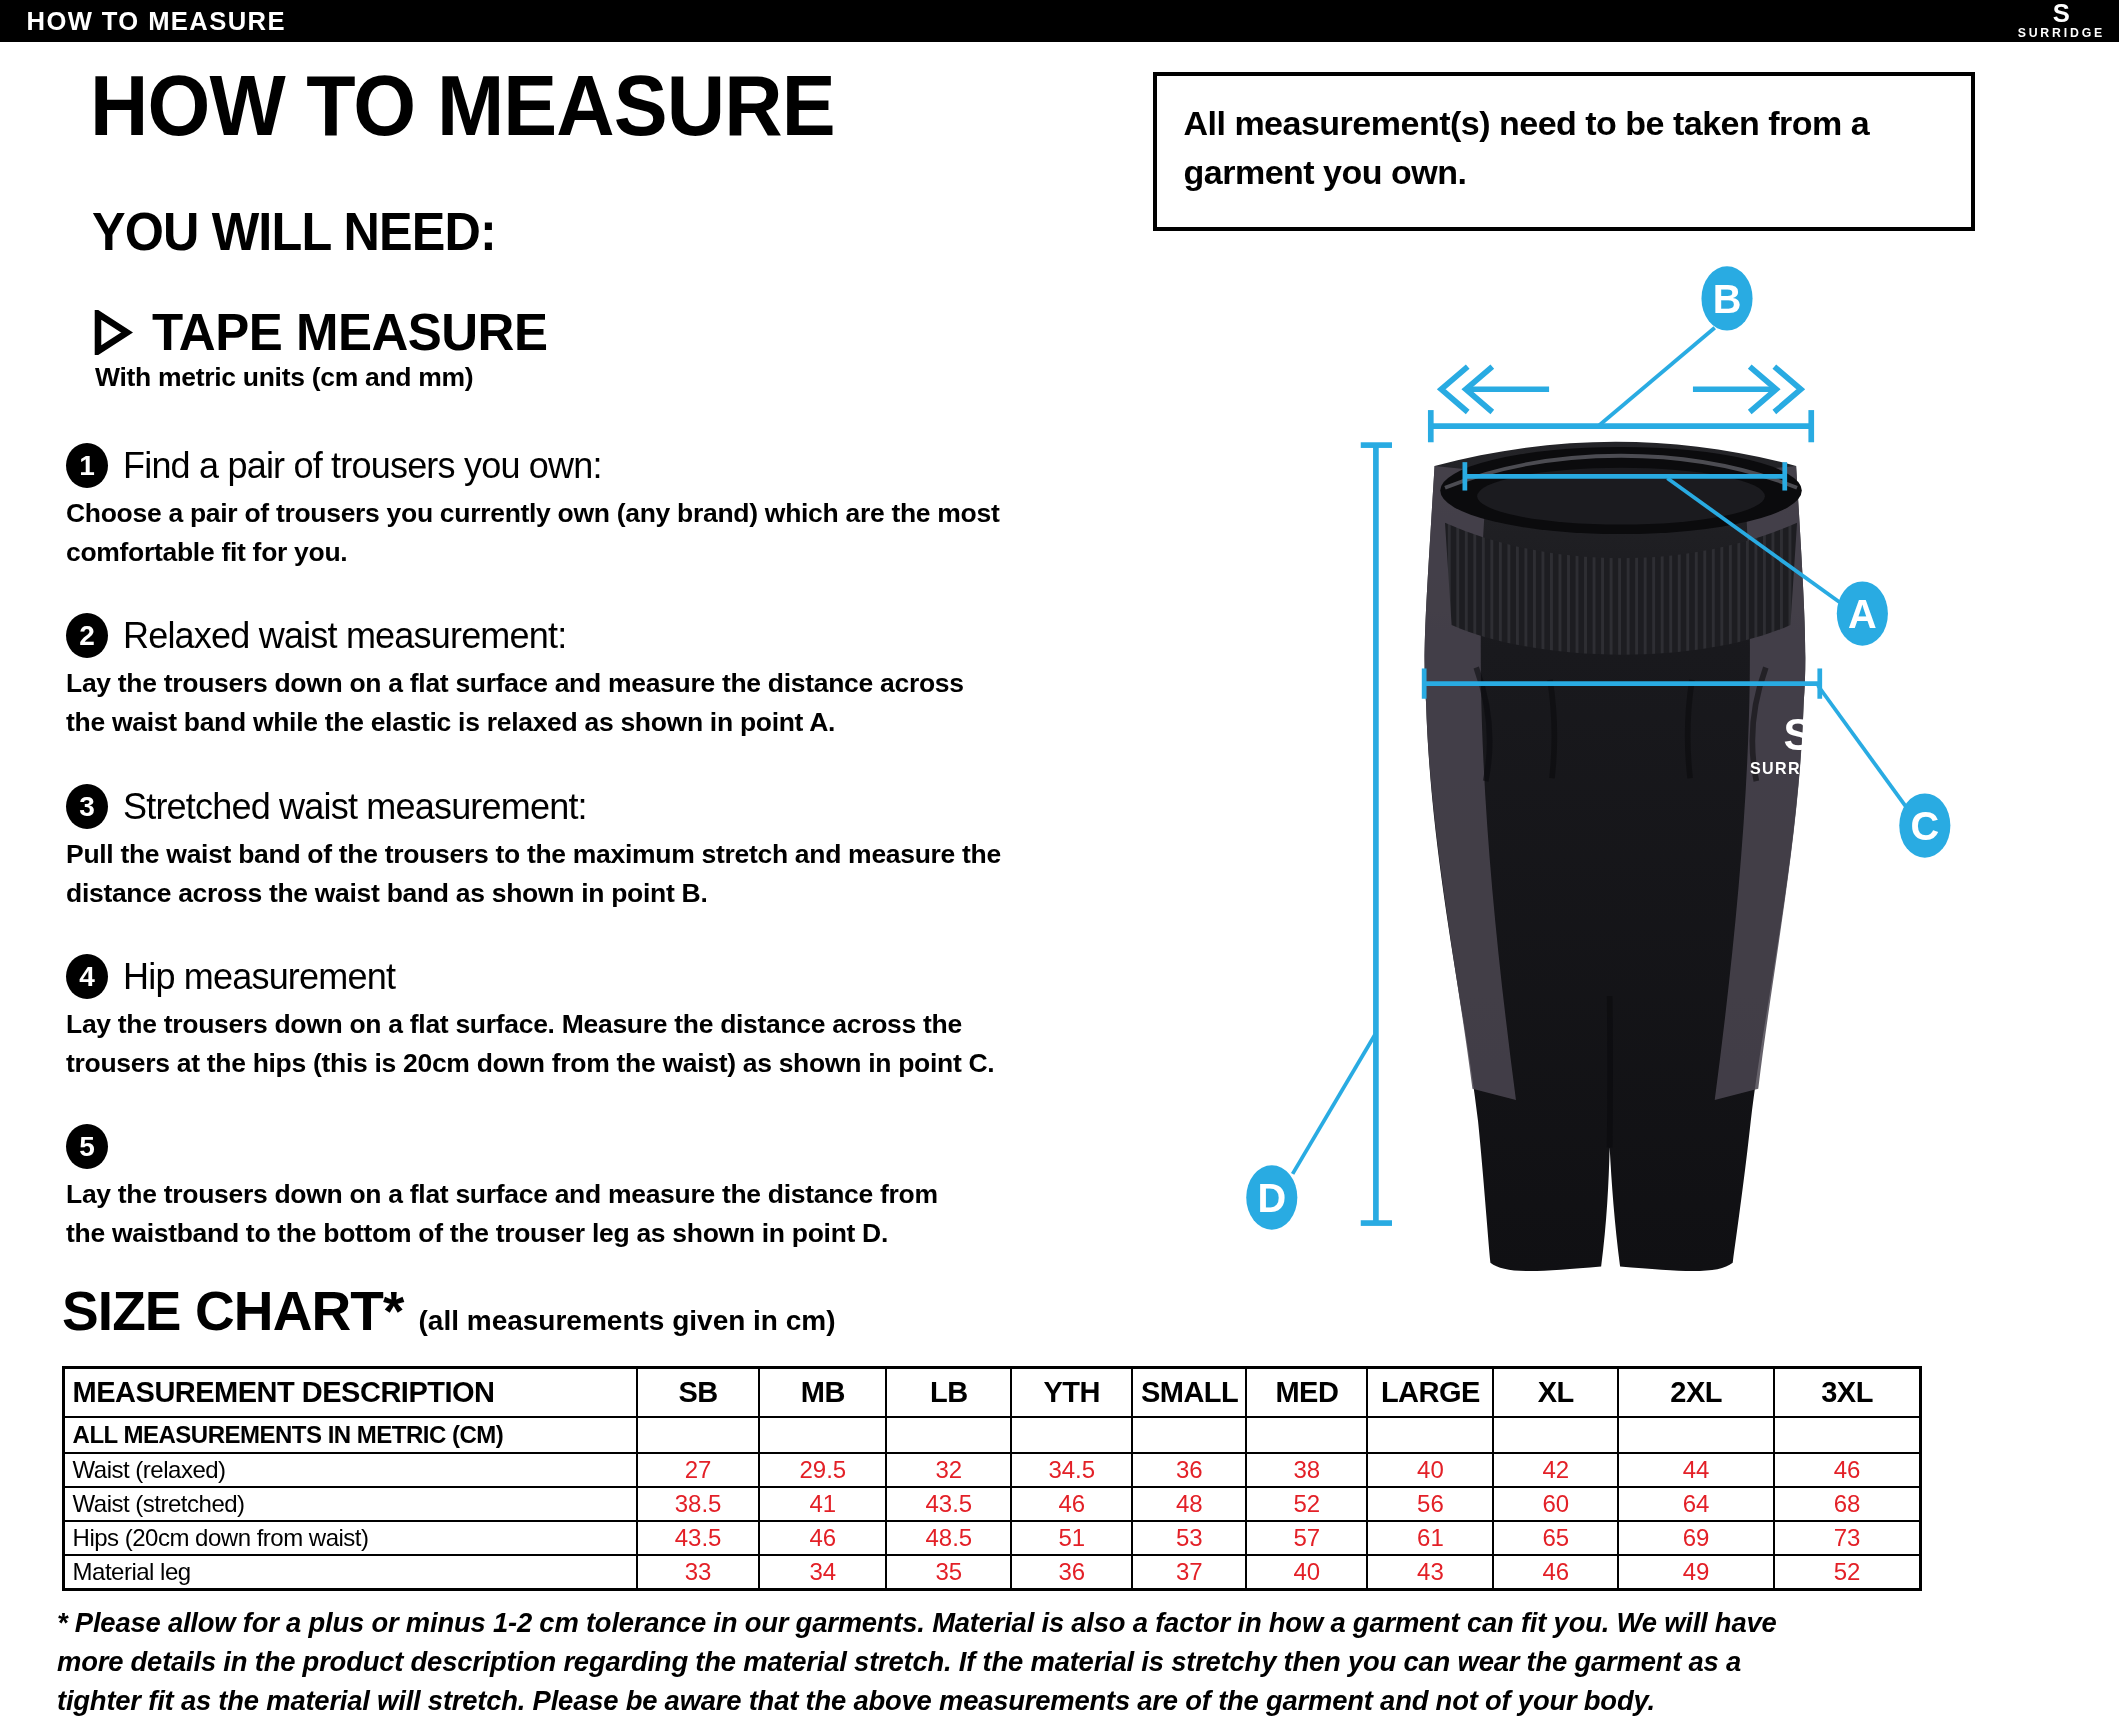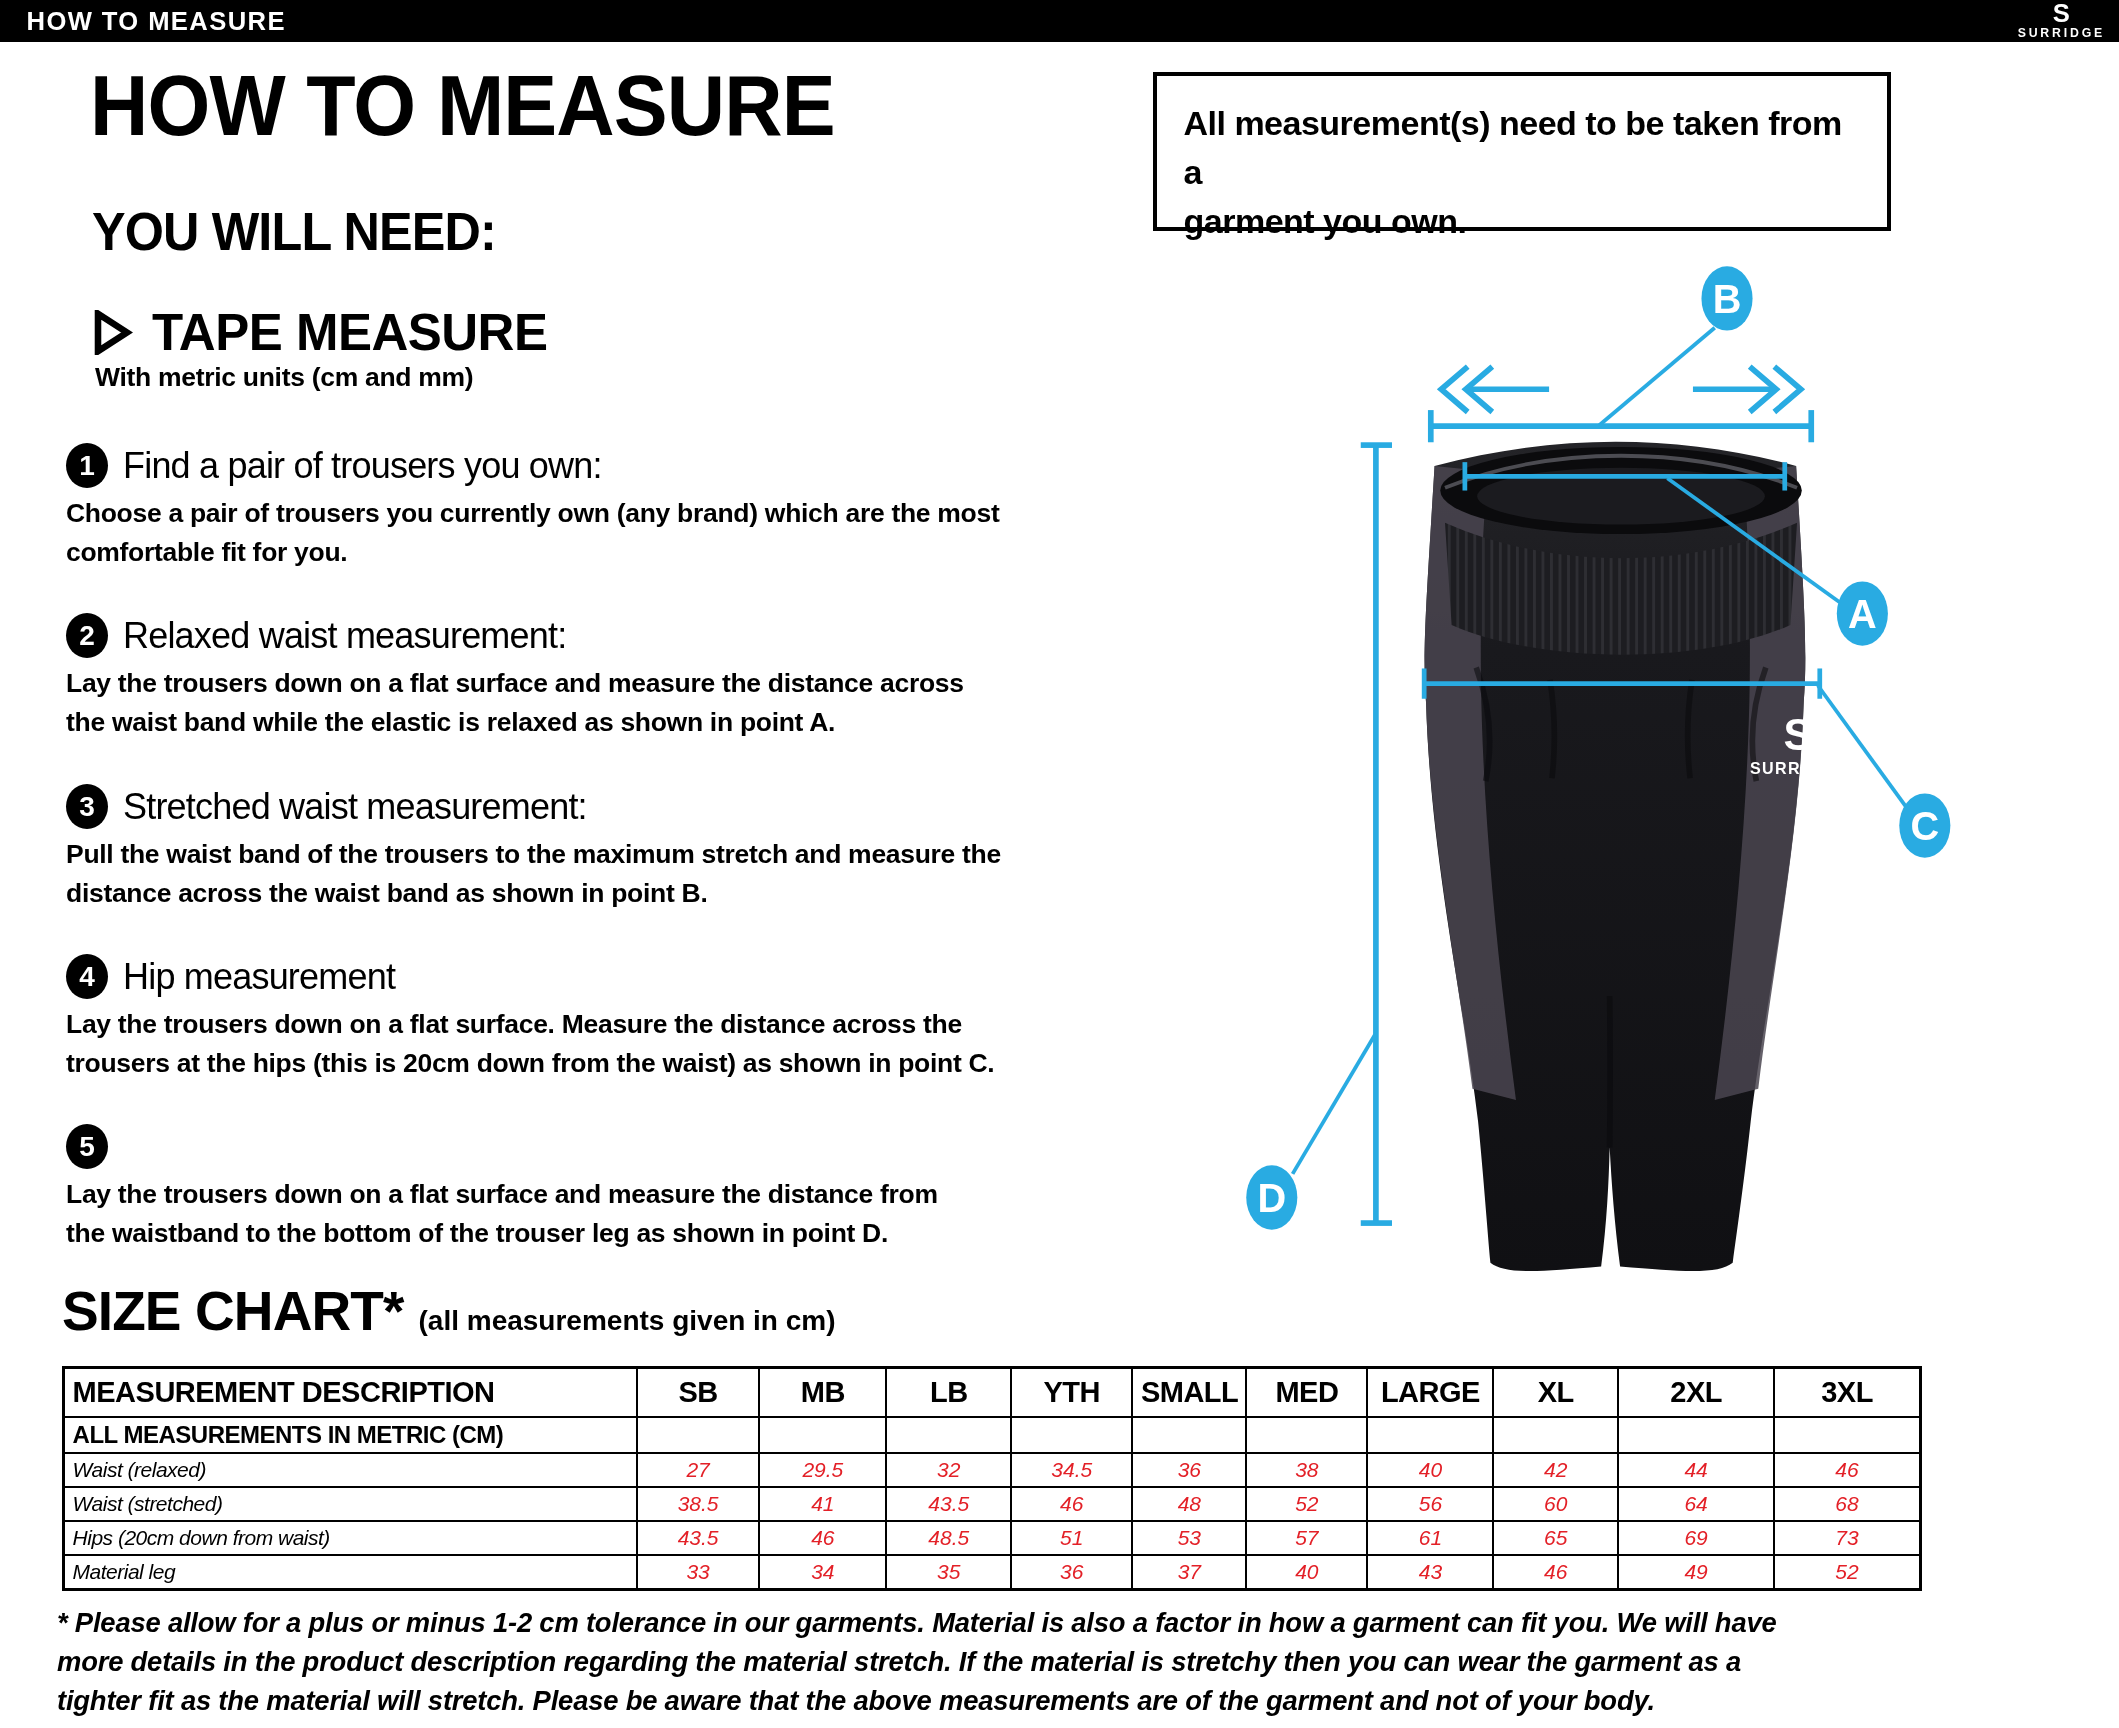--- a/index.html
+++ b/index.html
@@ -13,21 +13,21 @@
   .topbar-brand{position:absolute;right:15px;top:0.9px;text-align:center;color:#fff;line-height:1;}
   .topbar-brand .s-icon{font-size:25.6px;font-weight:800;display:block;}
   .topbar-brand .brand-word{font-size:12.3px;font-weight:bold;letter-spacing:2.8px;display:block;margin-top:0.9px;}
 
   
   .h1{position:absolute;left:90px;top:57px;font-size:85px;font-weight:800;letter-spacing:-0.9px;
       transform:scaleX(.95);transform-origin:left top;white-space:nowrap;}
   .ywn{position:absolute;left:92px;top:201px;font-size:53px;font-weight:800;letter-spacing:-0.9px;
        transform:scaleX(.95);transform-origin:left top;}
 
-  .alert{position:absolute;left:1153px;top:72px;width:738px;height:159px;box-sizing:border-box;
+  .alert{position:absolute;left:1153px;top:72px;width:822px;height:159px;box-sizing:border-box;
          border:4.7px solid #000;padding:23px 26.5px;font-size:34px;font-weight:800;line-height:49px;
          white-space:pre-line;letter-spacing:-0.5px;}
 
   .tape-row{position:absolute;left:93px;top:303px;display:flex;align-items:center;gap:19px;}
   .tape-label{font-size:51px;font-weight:800;letter-spacing:-0.5px;}
   .tape-note{position:absolute;left:95px;top:362px;font-size:26.5px;font-weight:bold;letter-spacing:-0.3px;}
 
   .step{position:absolute;left:66px;width:1183px;}
   .step-head{display:flex;align-items:center;gap:15px;}
   .badge{width:42px;height:45px;border-radius:50%;background:#000;color:#fff;flex:0 0 auto;
@@ -40,21 +40,21 @@
   .sc-title{font-size:55px;font-weight:800;letter-spacing:-0.9px;}
   .sc-sub{font-size:28px;font-weight:800;}
 
   
   table.size{position:absolute;left:62px;top:1366px;border-collapse:collapse;table-layout:fixed;
              width:1860px;border:3.8px solid #000;}
   table.size th,table.size td{border:2.8px solid #000;padding:0 7.6px;overflow:hidden;white-space:nowrap;}
   table.size th{font-size:29px;font-weight:800;height:47px;text-align:center;letter-spacing:-0.5px;}
   table.size th.desc{text-align:left;}
   tr.note-row td{font-size:24px;font-weight:800;height:34px;text-align:left;letter-spacing:-0.5px;}
-  tr.data-row td{font-size:21px;height:32px;font-style:italic;}
+  tr.data-row td{font-size:24px;height:32px;}
   tr.data-row td.lbl{text-align:left;font-weight:normal;letter-spacing:-0.5px;}
   tr.data-row td.val{text-align:center;color:var(--red);}
 
   .disclaimer{position:absolute;left:57px;top:1603px;width:2016px;font-size:27.4px;font-weight:bold;
               font-style:italic;line-height:39px;white-space:pre-line;letter-spacing:-0.2px;}
 
   .diagram{position:absolute;left:1211px;top:235px;}
 </style>
 </head>
 <body>

